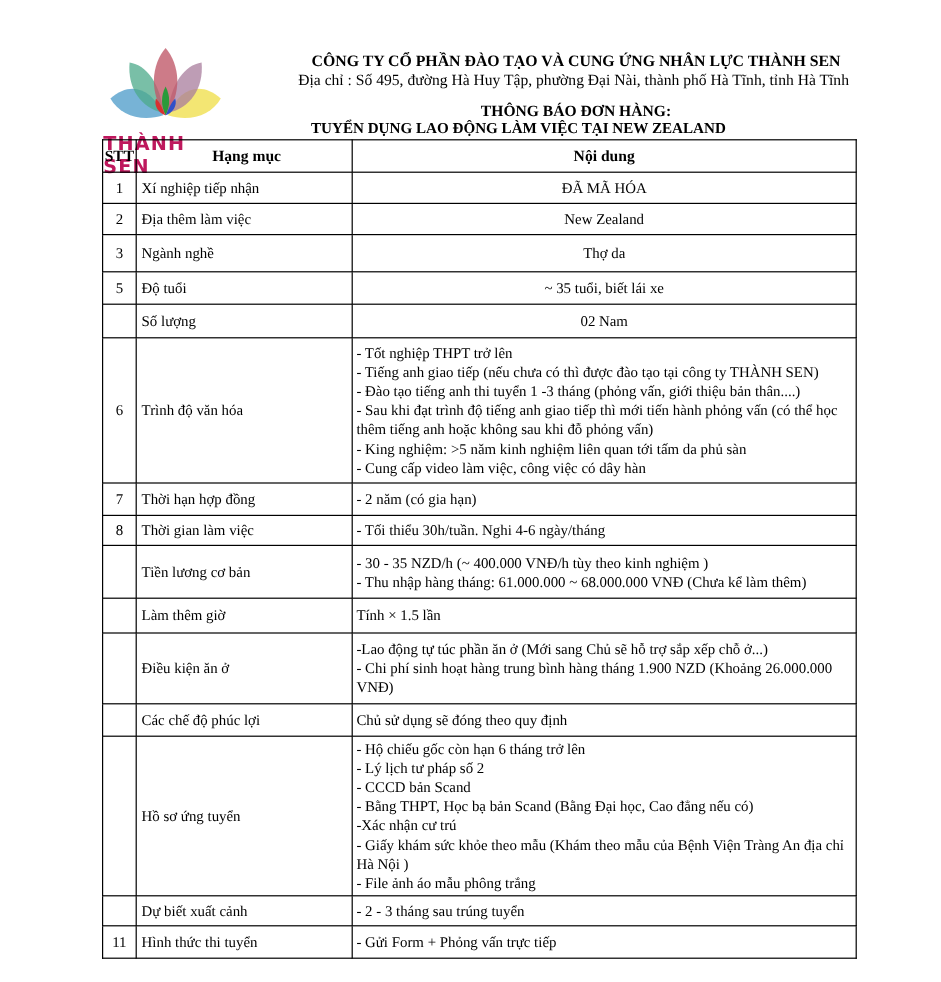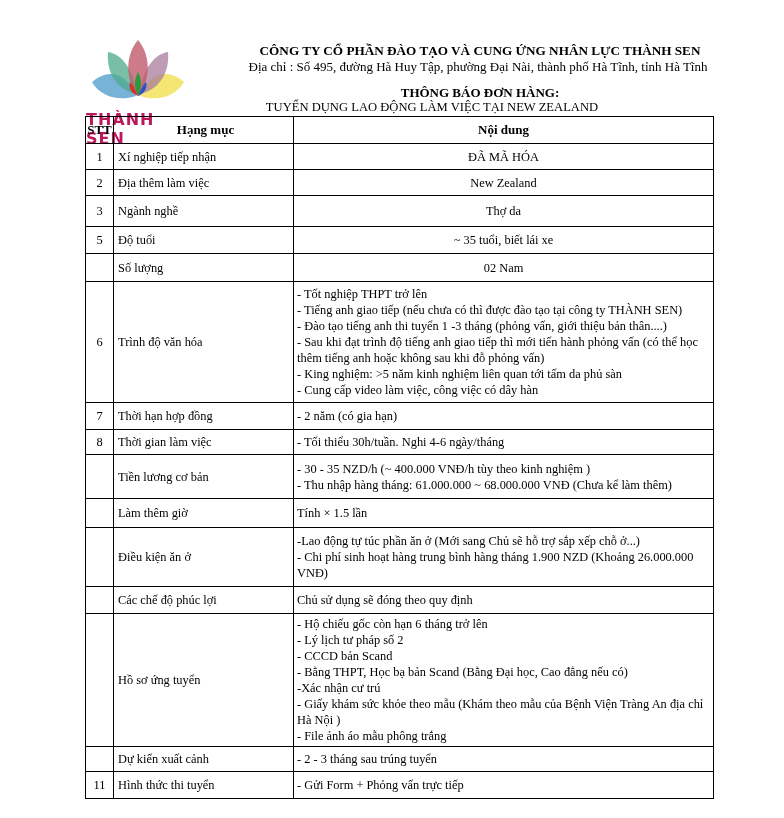--- a/index.html
+++ b/index.html
@@ -11,21 +11,21 @@
     .logo-text { position: absolute; left: 0; top: 72px; width: 104px; 
       font-family: "DejaVu Sans", "Liberation Sans", sans-serif; font-weight: bold; font-size: 16px;
       color: #be185d; letter-spacing: 1px; }
 
     .company { position: absolute; left: 200px; top: 43px; width: 560px; text-align: center;
       font-weight: bold; font-size: 13.2px; }
     .address { position: absolute; left: 198px; top: 59px; width: 560px; text-align: center; font-size: 13px; }
     .notice1 { position: absolute; left: 200px; top: 85px; width: 560px; text-align: center;
       font-weight: bold; font-size: 13px; }
     .notice2 { position: absolute; left: 152px; top: 100px; width: 560px; text-align: center;
-      font-weight: normal; font-size: 12.6px; }
+      font-weight: bold; font-size: 12.6px; }
 
     table.grid { position: absolute; left: 85px; top: 116px; width: 628px; border-collapse: collapse;
       font-size: 12.4px; table-layout: fixed; }
     table.grid td, table.grid th { border: 1.5px solid #000; vertical-align: middle; line-height: 16px; }
     table.grid th { font-weight: bold; font-size: 13px; text-align: center; }
     .c-stt { width: 28px; text-align: center; }
     .c-item { width: 180px; padding-left: 4px; }
     .c-content { width: 420px; }
     .center { text-align: center; }
     .left { text-align: left; padding-left: 3px; padding-right: 3px; }
@@ -161,21 +161,21 @@
           <span class="line">- Lý lịch tư pháp số 2</span>
           <span class="line">- CCCD bản Scand</span>
           <span class="line">- Bằng THPT, Học bạ bản Scand (Bằng Đại học, Cao đẳng nếu có)</span>
           <span class="line">-Xác nhận cư trú</span>
           <span class="line">- Giấy khám sức khỏe theo mẫu (Khám theo mẫu của Bệnh Viện Tràng An địa chỉ Hà Nội )</span>
           <span class="line">- File ảnh áo mẫu phông trắng</span>
         </td>
       </tr>
       <tr style="height: 25px;">
         <td class="c-stt"></td>
-        <td class="c-item">Dự kiến xuất cảnh</td>
+        <td class="c-item">Dự biết xuất cảnh</td>
         <td class="c-content left">
           <span class="line">- 2 - 3 tháng sau trúng tuyển</span>
         </td>
       </tr>
       <tr style="height: 27px;">
         <td class="c-stt">11</td>
         <td class="c-item">Hình thức thi tuyển</td>
         <td class="c-content left">
           <span class="line">- Gửi Form + Phỏng vấn trực tiếp</span>
         </td>

